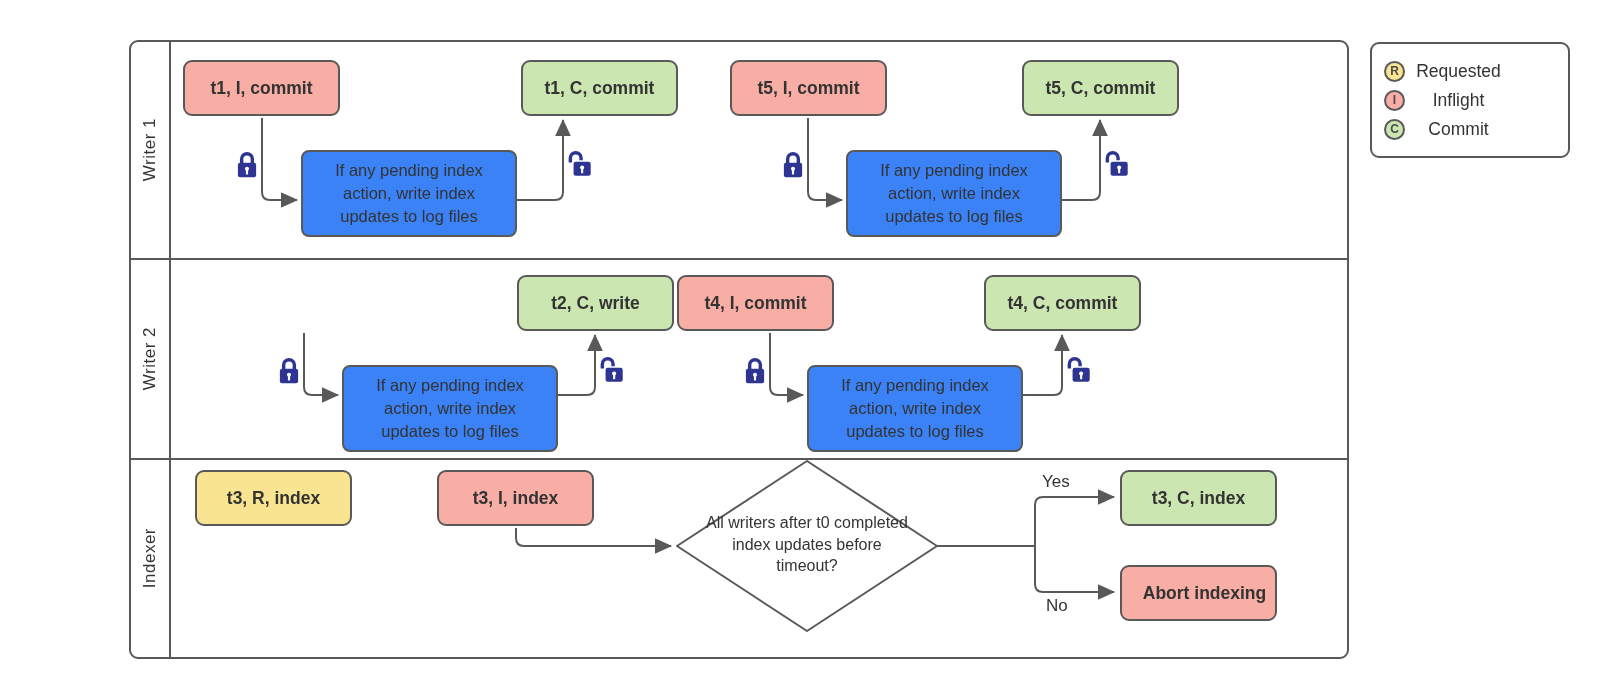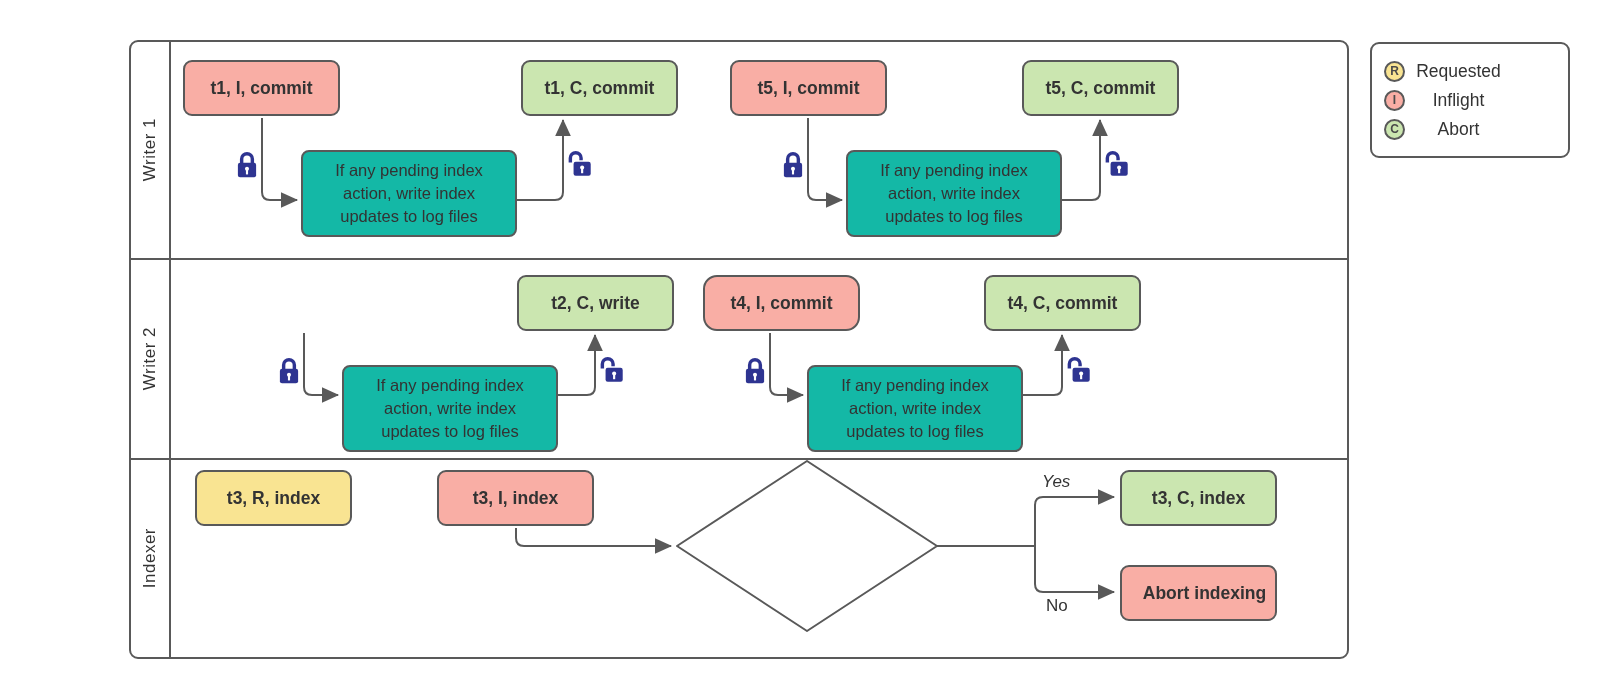--- a/index.html
+++ b/index.html
@@ -15,21 +15,21 @@
   .lane-div { position:absolute; left:129px; width:1220px; height:2px; background:#595959; }
   .lane-label {
     position:absolute; left:129px; width:41px; display:flex; align-items:center; justify-content:center;
   }
   .lane-label span {
     writing-mode:vertical-rl; transform:rotate(180deg); font-size:17px; color:#333; letter-spacing:.5px; white-space:nowrap;
   }
   .node {
     position:absolute; box-sizing:border-box; border:2px solid #595959; border-radius:9px;
     display:flex; align-items:center; justify-content:center;
-    font-size:17.5px; text-align:center; line-height:1.3; background:#14b8a6;
+    font-size:17.5px; text-align:center; line-height:1.3; background:#3b82f6;
   }
   .pink   { background:#F9AEA5; }
   .green  { background:#CBE6B0; }
   .yellow { background:#F9E492; }
   .proc   { font-size:16.5px; line-height:1.38; padding:0 11px; border-radius:8px; }
   .statebox { width:157px; height:56px;font-weight:bold; }
   .diamond-text {
     position:absolute; left:702px; top:512px; width:210px; text-align:center;
     font-size:16px; line-height:1.35; color:#333;
   }
@@ -101,27 +101,28 @@
   <div class="node proc" style="left:301px;top:150px;width:216px;height:87px;">If any pending index action, write index updates to log files</div>
   <div class="node green statebox" style="left:485px;top:60px;margin-left:36px;">t1, C, commit</div>
 
   <div class="node pink statebox" style="left:730px;top:60px;">t5, I, commit</div>
   <div class="node proc" style="left:846px;top:150px;width:216px;height:87px;">If any pending index action, write index updates to log files</div>
   <div class="node green statebox" style="left:1022px;top:60px;">t5, C, commit</div>
 
   <div class="node proc" style="left:342px;top:365px;width:216px;height:87px;">If any pending index action, write index updates to log files</div>
   <div class="node green statebox" style="left:517px;top:275px;">t2, C, write</div>
 
-  <div class="node pink statebox" style="left:703px;top:275px;border-radius:14px;">t4, I, commit</div>
+  <div class="node pink statebox" style="left:677px;top:275px;">t4, I, commit</div>
   <div class="node proc" style="left:807px;top:365px;width:216px;height:87px;">If any pending index action, write index updates to log files</div>
   <div class="node green statebox" style="left:984px;top:275px;">t4, C, commit</div>
 
   <div class="node yellow statebox" style="left:183px;top:470px;margin-left:12px;">t3, R, index</div>
   <div class="node pink statebox" style="left:437px;top:470px;">t3, I, index</div>
-  <div class="branch-label" style="left:1042px;top:472px;font-style:italic;">Yes</div>
+  <div class="diamond-text">All writers after t0 completed index updates before timeout?</div>
+  <div class="branch-label" style="left:1042px;top:472px;">Yes</div>
   <div class="branch-label" style="left:1046px;top:596px;">No</div>
   <div class="node green statebox" style="left:1120px;top:470px;">t3, C, index</div>
   <div class="node pink statebox" style="left:1120px;top:565px;padding-left:12px;">Abort indexing</div>
 
   <span class="lock" style="left:234px;top:150px;">
     <svg width="26" height="30" viewBox="0 0 24 28">
         <path d="M7 13 V8.5 a5 5 0 0 1 10 0 V13" fill="none" stroke="#2E3491" stroke-width="3.2"></path>
         <rect x="3.5" y="12" width="17" height="13.5" rx="2" fill="#2E3491"></rect>
         <circle cx="12" cy="17.5" r="1.9" fill="#fff"></circle>
         <rect x="11" y="18" width="2" height="4.8" fill="#fff"></rect>
@@ -188,17 +189,17 @@
     <div class="legend-row">
       <span class="legend-sym" style="background:#F9E492;">R</span>
       <span class="legend-label">Requested</span>
     </div>
     <div class="legend-row">
       <span class="legend-sym" style="background:#F9AEA5;">I</span>
       <span class="legend-label">Inflight</span>
     </div>
     <div class="legend-row">
       <span class="legend-sym" style="background:#CBE6B0;">C</span>
-      <span class="legend-label">Abort</span>
+      <span class="legend-label">Commit</span>
     </div>
   </div>
 
 </div>
 
 </body></html>

